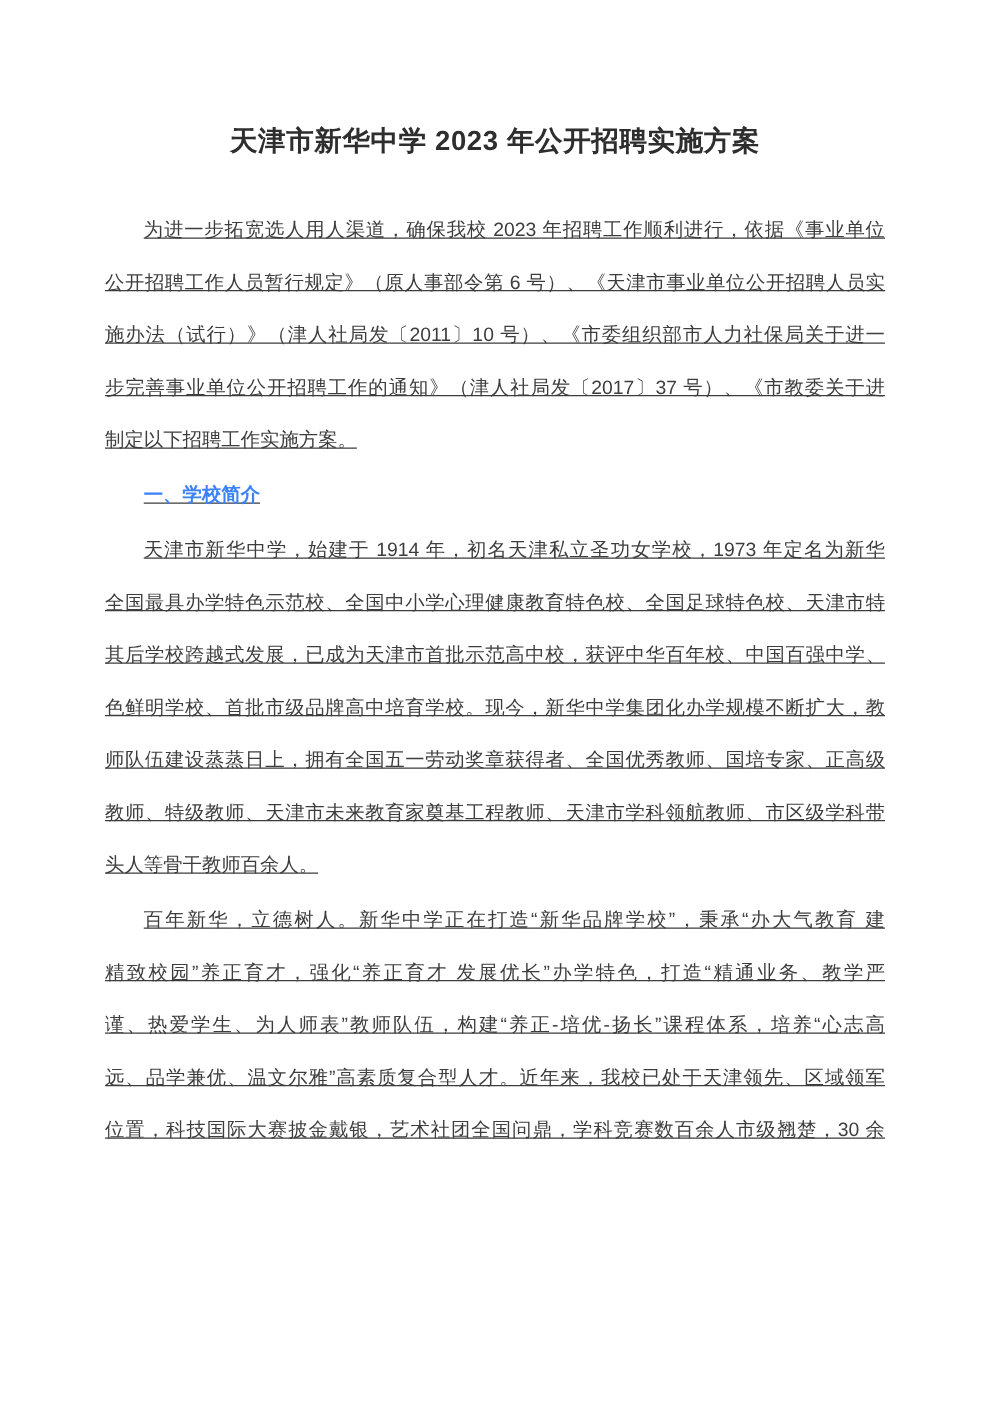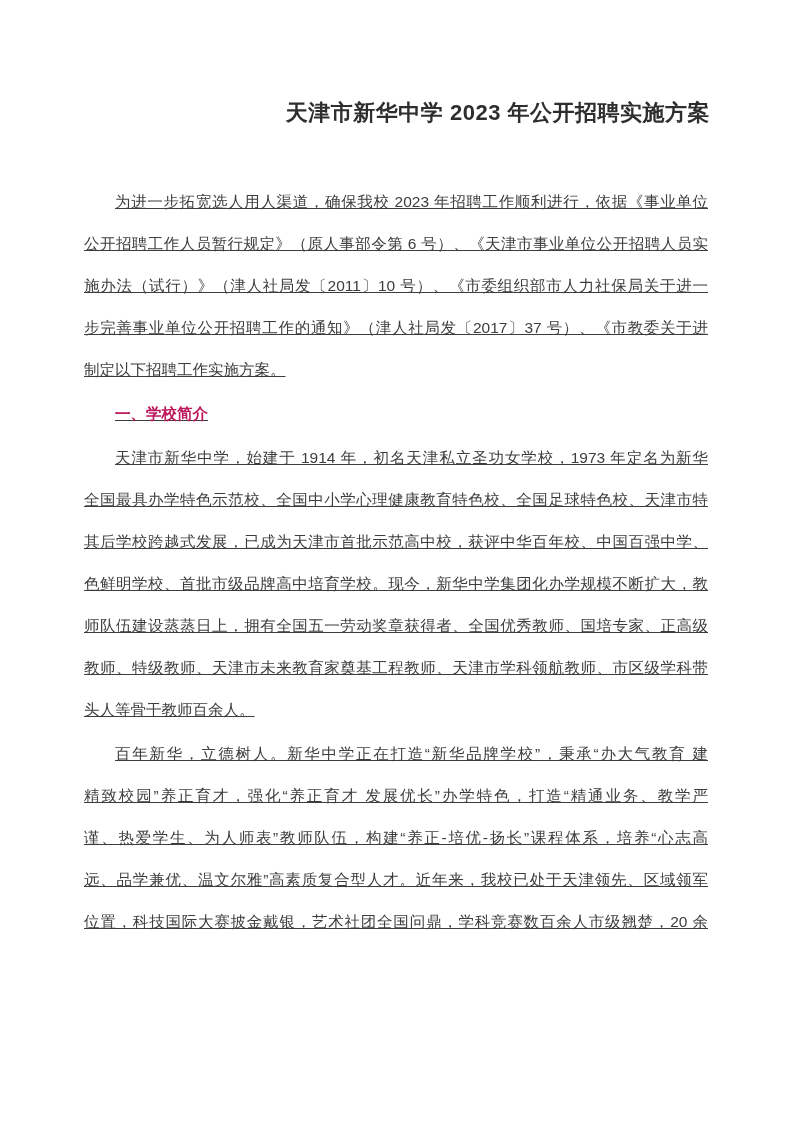--- a/index.html
+++ b/index.html
@@ -12,44 +12,44 @@
     width: 793px;
     height: 1122px;
     box-sizing: border-box;
     padding: 97px 83px 0 82px;
     background: #ffffff;
     overflow: hidden;
     font-family: "Liberation Sans", "DejaVu Sans", sans-serif;
     color: #3d3d3d;
   }
   .doc-title {
-    margin: 0 0 53px 0;
+    margin: 0 0 36px 0;
     font-size: 22px;
     line-height: 31px;
     font-weight: 700;
-    text-align: right;
+    text-align: center;
     color: #2e2e2e;
     letter-spacing: 0.5px;
   }
   .doc-content {
     font-size: 15.5px;
   }
   .block { margin: 2px; text-decoration: underline; }
   .line {
     height: 42px;
     line-height: 42px;
     text-align: justify;
     text-align-last: justify;
     overflow: hidden;
   }
   .line.first-line { text-indent: 2em; }
   .line.last-left { text-align-last: left; }
   .heading .line {
     font-weight: 700;
-    color: #be185d;
+    color: #3b82f6;
     text-align-last: left;
     text-indent: 2em;
   }
 </style>
 </head>
 <body>
 
 <div class="page">
   <h1 class="doc-title">天津市新华中学 2023 年公开招聘实施方案</h1>
   <div class="doc-content" id="doc-content">
@@ -70,16 +70,16 @@
         <div class="line">色鲜明学校、首批市级品牌高中培育学校。现今，新华中学集团化办学规模不断扩大，教</div>
         <div class="line">师队伍建设蒸蒸日上，拥有全国五一劳动奖章获得者、全国优秀教师、国培专家、正高级</div>
         <div class="line">教师、特级教师、天津市未来教育家奠基工程教师、天津市学科领航教师、市区级学科带</div>
         <div class="line last-left">头人等骨干教师百余人。</div>
       </div>
       <div class="block paragraph">
         <div class="line first-line">百年新华，立德树人。新华中学正在打造“新华品牌学校”，秉承“办大气教育 建</div>
         <div class="line">精致校园”养正育才，强化“养正育才 发展优长”办学特色，打造“精通业务、教学严</div>
         <div class="line">谨、热爱学生、为人师表”教师队伍，构建“养正-培优-扬长”课程体系，培养“心志高</div>
         <div class="line">远、品学兼优、温文尔雅”高素质复合型人才。近年来，我校已处于天津领先、区域领军</div>
-        <div class="line">位置，科技国际大赛披金戴银，艺术社团全国问鼎，学科竞赛数百余人市级翘楚，20 余</div>
+        <div class="line">位置，科技国际大赛披金戴银，艺术社团全国问鼎，学科竞赛数百余人市级翘楚，30 余</div>
       </div>
     </div>
 </div>
 
 </body></html>

